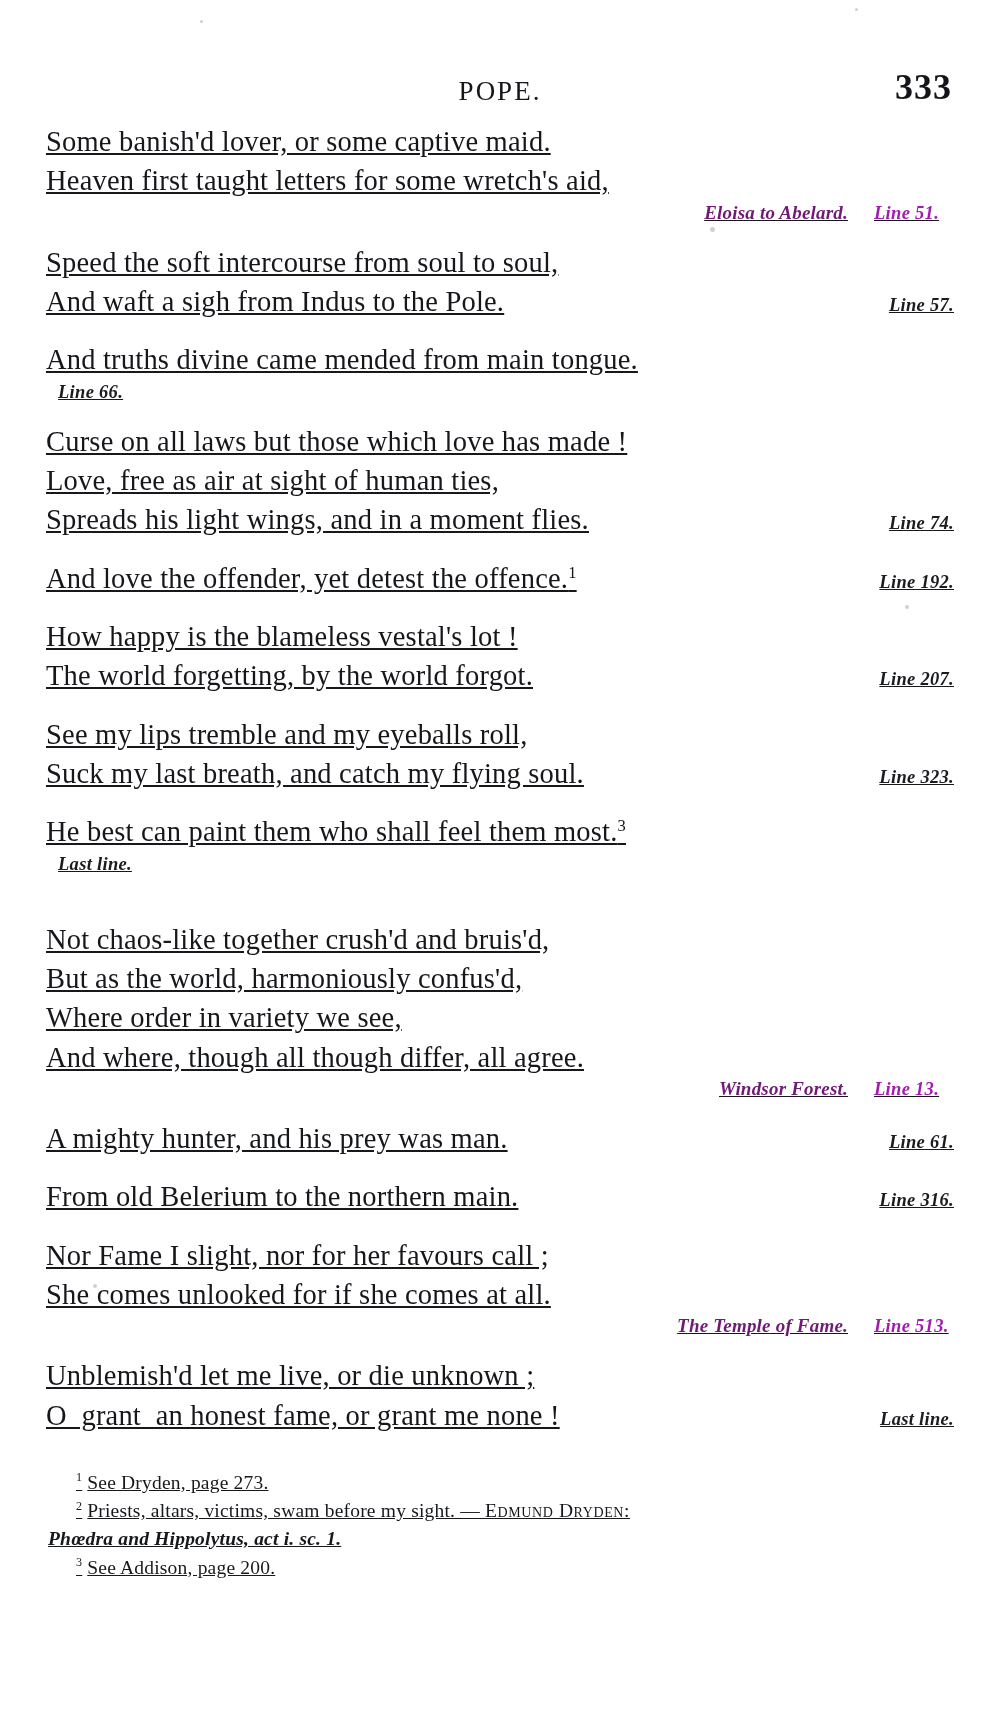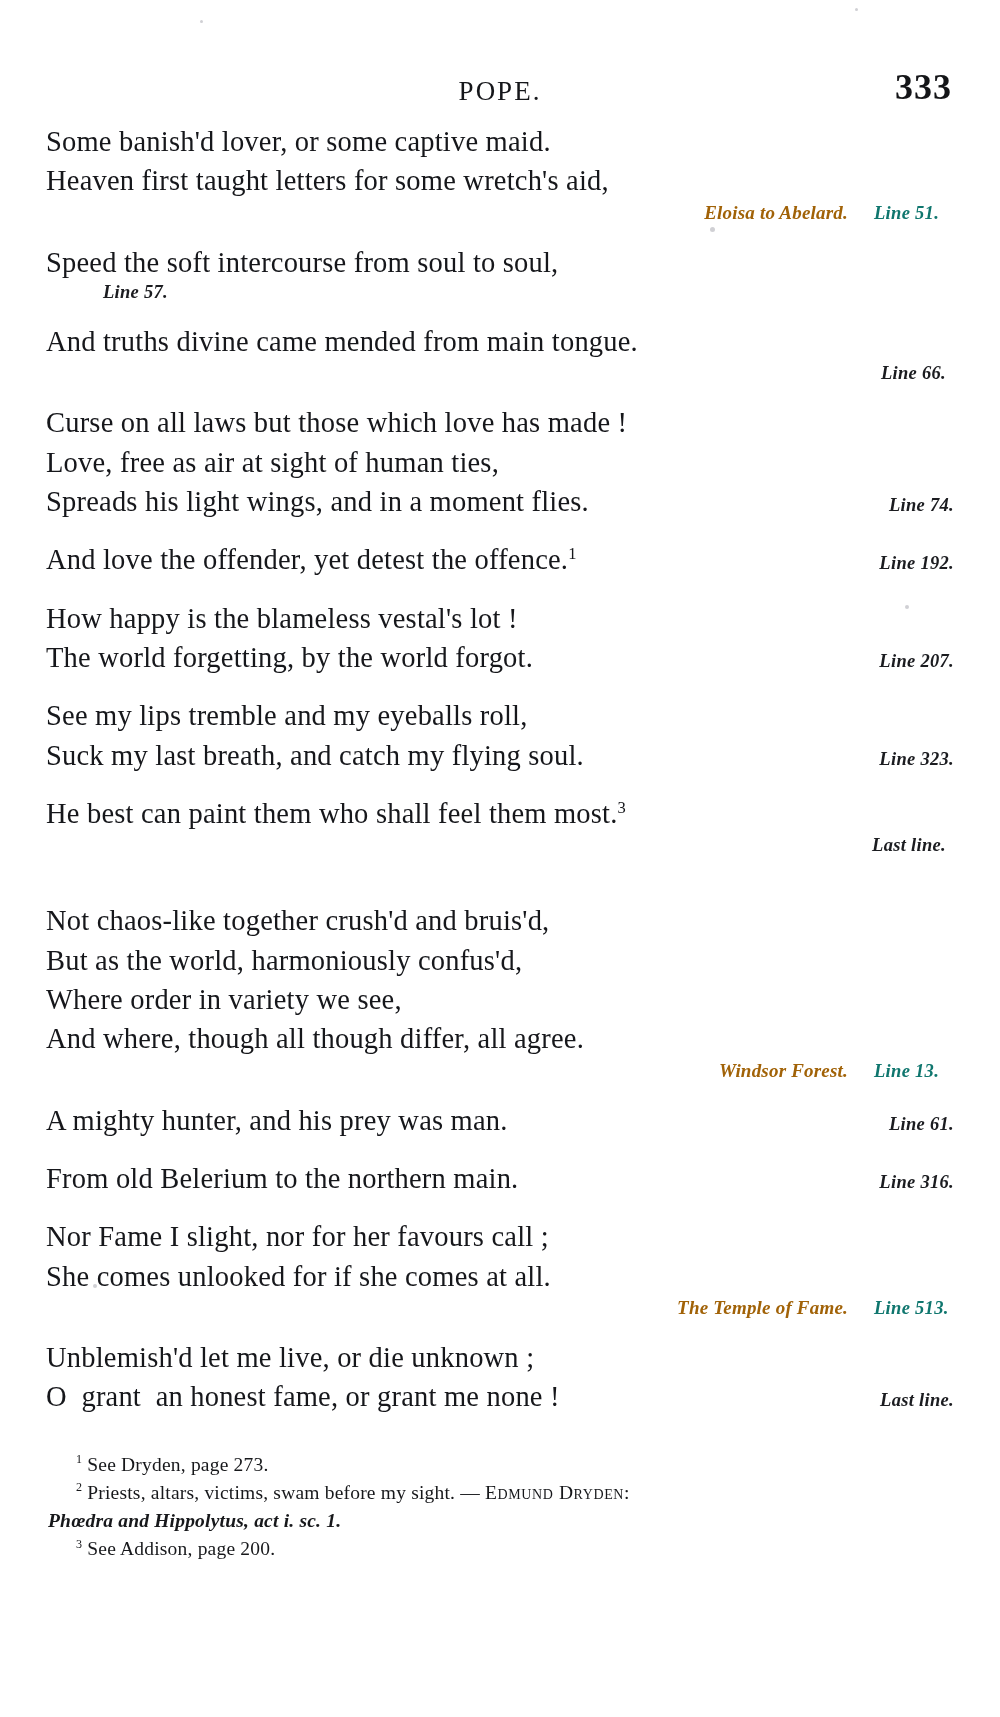--- a/index.html
+++ b/index.html
@@ -15,20 +15,21 @@
     color: #17181a;
     overflow: hidden;
   }
   .page {
     position: absolute;
     left: 0; top: 0;
     width: 1000px;
     height: 1717px;
     box-sizing: border-box;
     padding: 40px 38px 20px 38px;
+    text-decoration: underline;
   }
 
   
   .header {
     position: relative;
     height: 70px;
   }
   .header-title {
     position: absolute;
     left: 0; right: 0;
@@ -99,34 +100,34 @@
     align-items: baseline;
     gap: 26px;
     padding-right: 8px;
     margin-top: 1px;
   }
   .ref-line .src {
     font-size: 19px;
     font-style: italic;
     font-weight: bold;
     letter-spacing: 0.2px;
-    color: #a16207;
+    color: #701a75;
   }
   .ref-line .num {
     font-size: 18.5px;
     font-style: italic;
     font-weight: bold;
     letter-spacing: 0.3px;
-    color: #0f766e;
+    color: #a21caf;
     min-width: 80px;
     text-align: left;
   }
   .ref-only-right {
     display: flex;
-    justify-content: flex-end;
+    justify-content: flex-start;
     padding-right: 8px;
     margin-top: 2px;
   }
 
   sup {
     font-size: 0.58em;
     vertical-align: super;
     line-height: 0;
   }
 
@@ -193,20 +194,21 @@
       <div class="verse">Heaven first taught letters for some wretch's aid,</div>
       <div class="ref-line">
         <span class="src">Eloisa to Abelard.</span>
         <span class="num">Line 51.</span>
       </div>
     </div>
 
     <div class="quote-block">
       <div class="verse">Speed the soft intercourse from soul to soul,</div>
       <div class="verse-with-ref">
+        <div class="verse">And waft a sigh from Indus to the Pole.</div>
         <div class="ref">Line 57.</div>
       </div>
     </div>
 
     <div class="quote-block">
       <div class="verse">And truths divine came mended from main tongue.</div>
       <div class="ref-only-right">
         <span class="ref">Line 66.</span>
       </div>
     </div>

